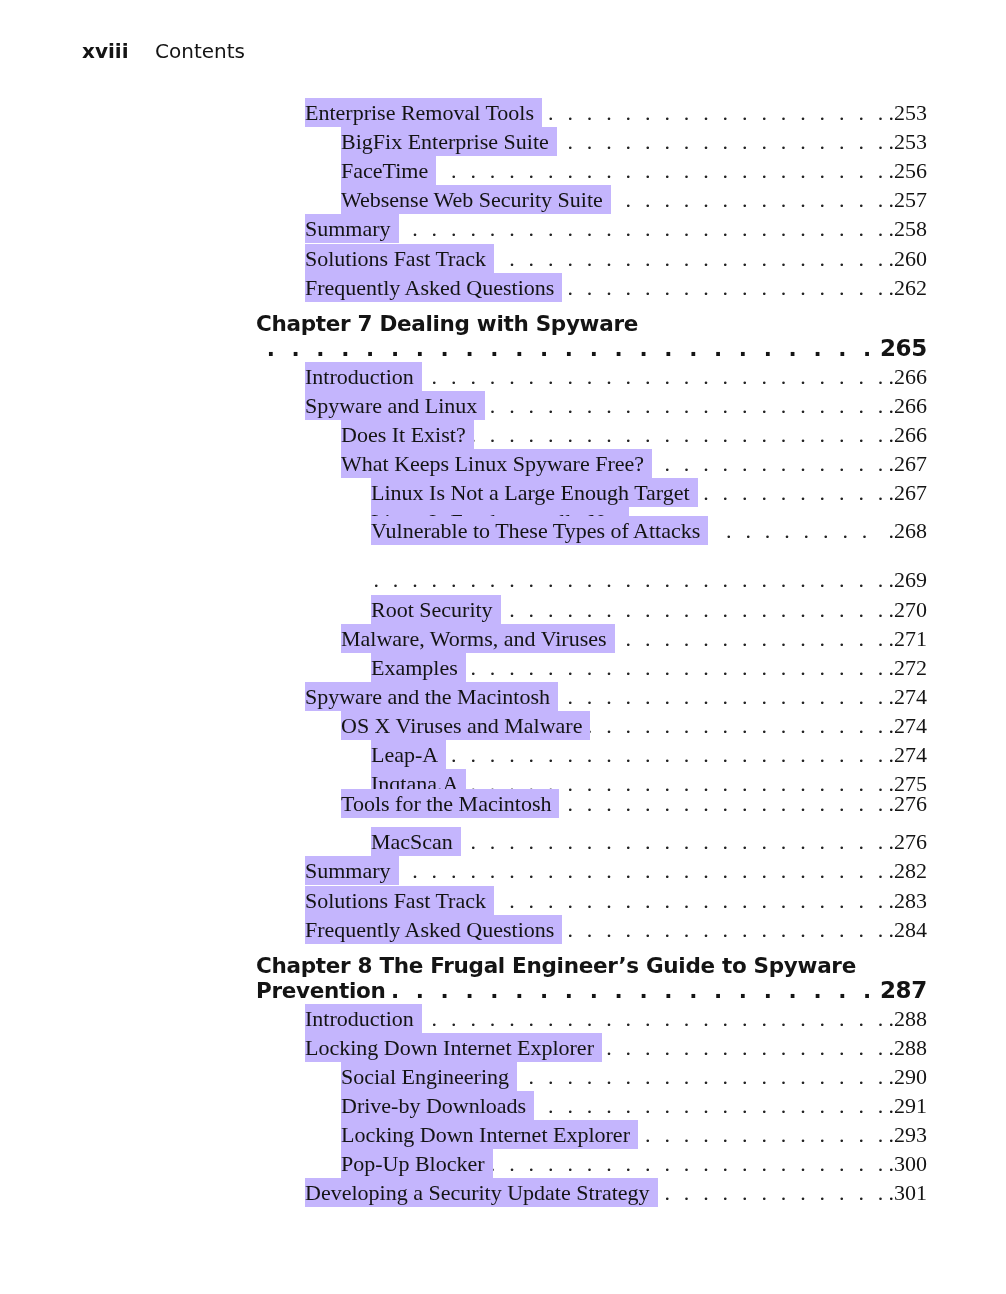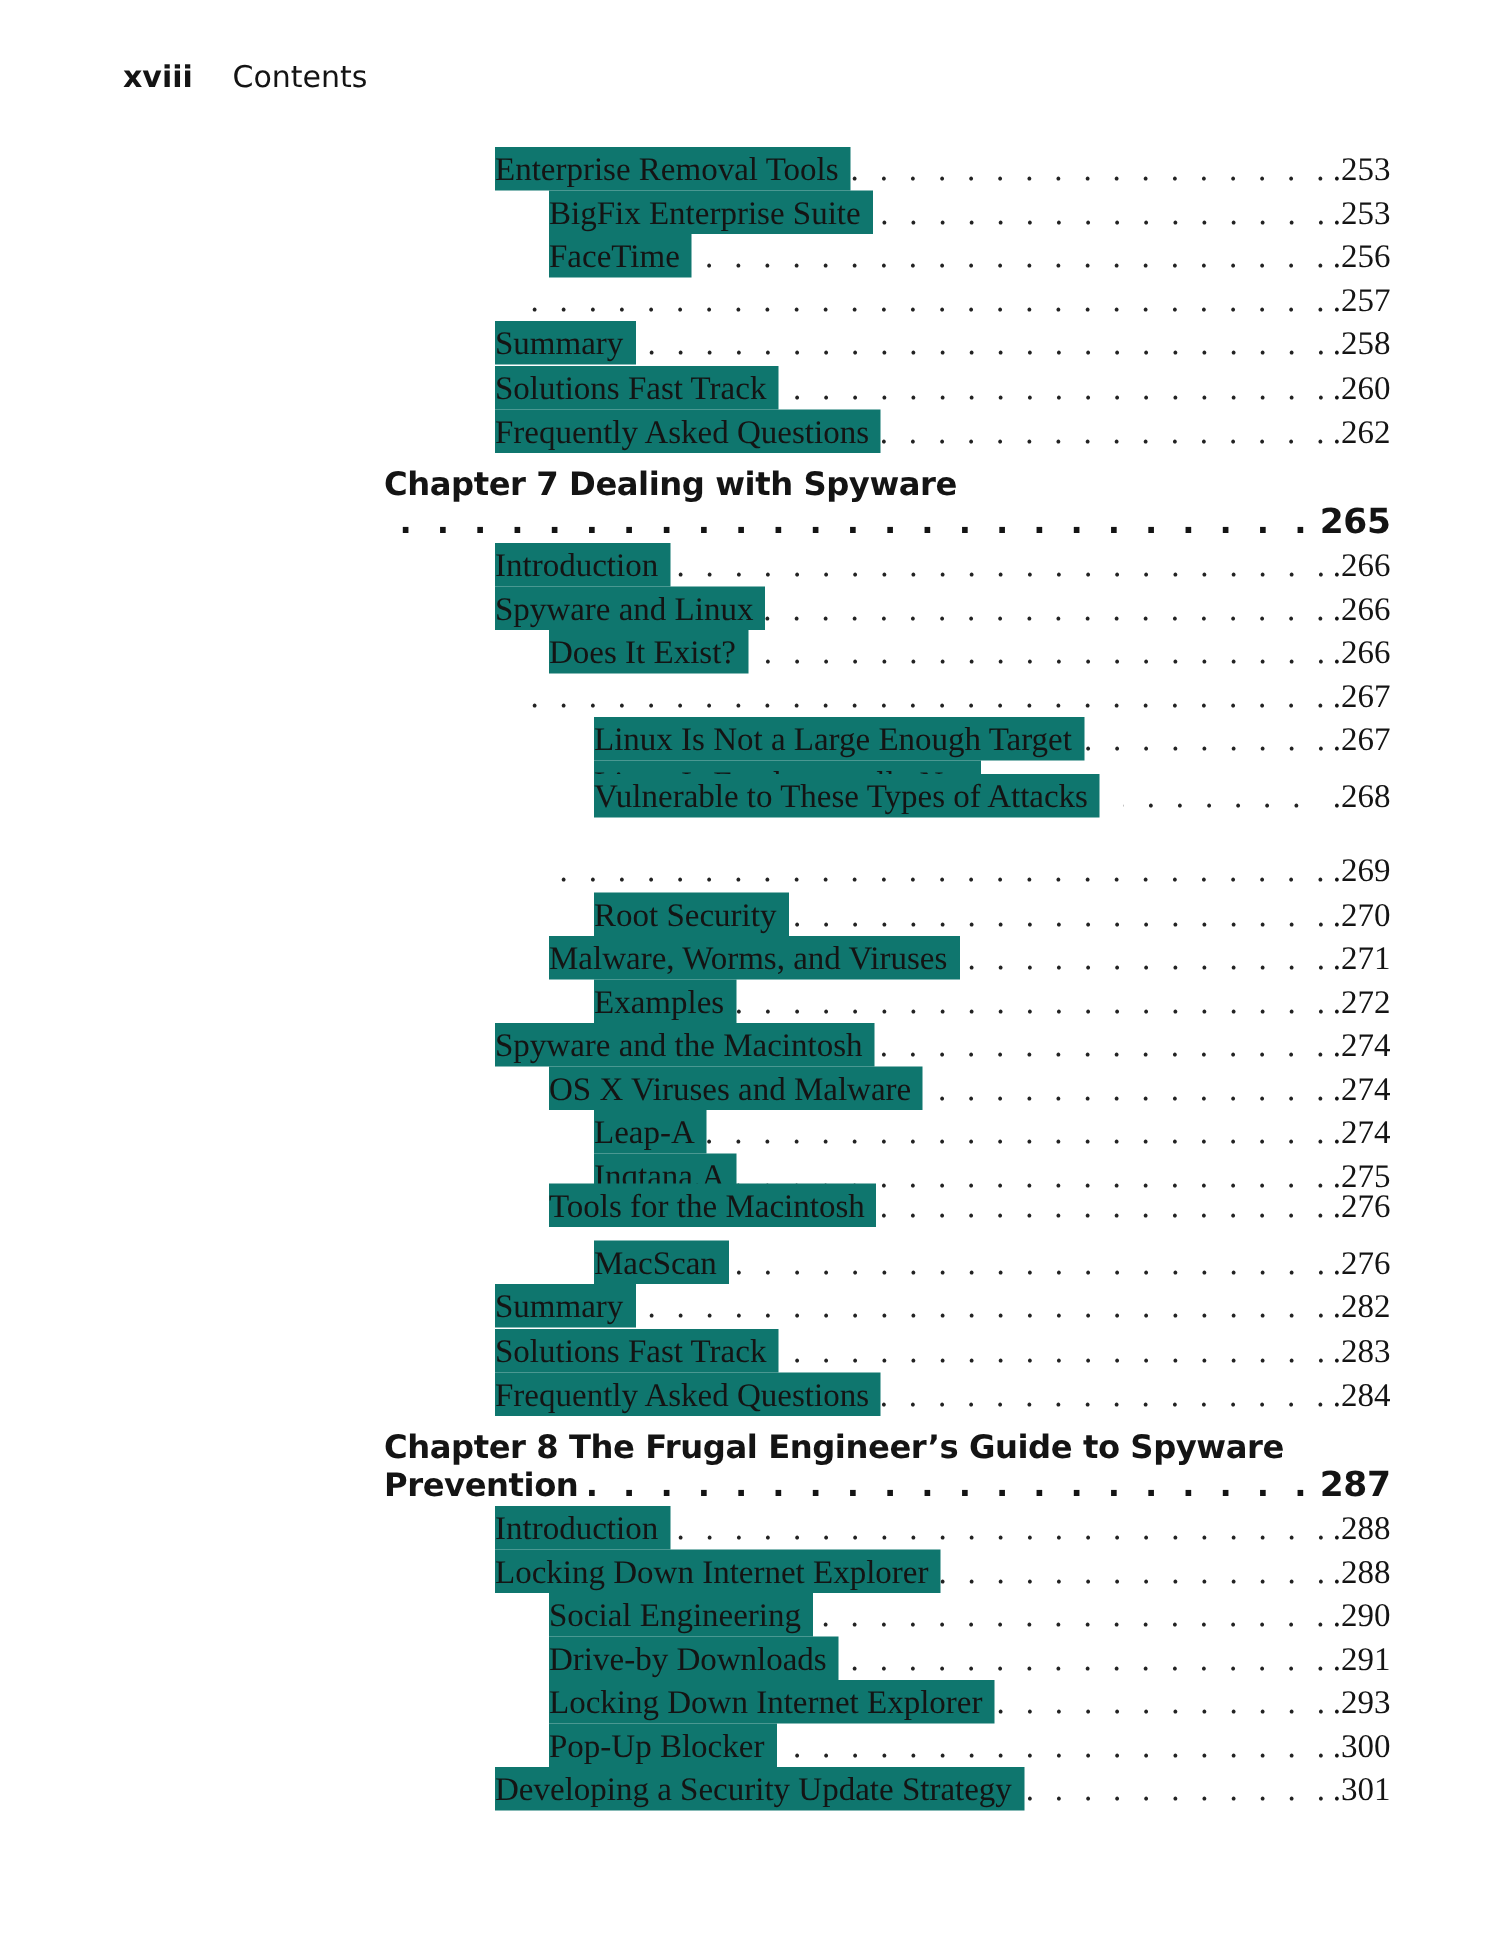--- a/index.html
+++ b/index.html
@@ -40,22 +40,21 @@
       height: 29px;
       font-family: "Liberation Serif", "DejaVu Serif", serif;
       font-size: 22px;
       line-height: 29px;
       white-space: nowrap;
       display: flex;
       align-items: baseline;
     }
     .entry .title {
       padding-right: 8px;
-      background: #0f766e;
-      margin-left: 25px;
+      background: #c4b5fd;
     }
     .entry .leader {
       flex: 1 1 auto;
       overflow: hidden;
       letter-spacing: 4.2px;
       color: #222;
       text-align: right;
       direction: rtl;
     }
     .entry .page {
@@ -115,20 +114,21 @@
       <span class="title">BigFix Enterprise Suite</span>
       <span class="leader">. . . . . . . . . . . . . . . . . . . . . . . . . . . . . . . . . . . . . . . . . . . . . . . . . . . . . . . . . . . . . . .</span>
       <span class="page">.253</span>
     </div>
     <div class="entry lvl2" style="top: 58.2px;">
       <span class="title">FaceTime</span>
       <span class="leader">. . . . . . . . . . . . . . . . . . . . . . . . . . . . . . . . . . . . . . . . . . . . . . . . . . . . . . . . . . . . . . .</span>
       <span class="page">.256</span>
     </div>
     <div class="entry lvl2" style="top: 87.3px;">
+      <span class="title">Websense Web Security Suite</span>
       <span class="leader">. . . . . . . . . . . . . . . . . . . . . . . . . . . . . . . . . . . . . . . . . . . . . . . . . . . . . . . . . . . . . . .</span>
       <span class="page">.257</span>
     </div>
     <div class="entry lvl1" style="top: 116.4px;">
       <span class="title">Summary</span>
       <span class="leader">. . . . . . . . . . . . . . . . . . . . . . . . . . . . . . . . . . . . . . . . . . . . . . . . . . . . . . . . . . . . . . .</span>
       <span class="page">.258</span>
     </div>
     <div class="entry lvl1" style="top: 145.5px;">
       <span class="title">Solutions Fast Track</span>
@@ -156,20 +156,21 @@
       <span class="title">Spyware and Linux</span>
       <span class="leader">. . . . . . . . . . . . . . . . . . . . . . . . . . . . . . . . . . . . . . . . . . . . . . . . . . . . . . . . . . . . . . .</span>
       <span class="page">.266</span>
     </div>
     <div class="entry lvl2" style="top: 321.9px;">
       <span class="title">Does It Exist?</span>
       <span class="leader">. . . . . . . . . . . . . . . . . . . . . . . . . . . . . . . . . . . . . . . . . . . . . . . . . . . . . . . . . . . . . . .</span>
       <span class="page">.266</span>
     </div>
     <div class="entry lvl2" style="top: 351px;">
+      <span class="title">What Keeps Linux Spyware Free?</span>
       <span class="leader">. . . . . . . . . . . . . . . . . . . . . . . . . . . . . . . . . . . . . . . . . . . . . . . . . . . . . . . . . . . . . . .</span>
       <span class="page">.267</span>
     </div>
     <div class="entry lvl3" style="top: 380.1px;">
       <span class="title">Linux Is Not a Large Enough Target</span>
       <span class="leader">. . . . . . . . . . . . . . . . . . . . . . . . . . . . . . . . . . . . . . . . . . . . . . . . . . . . . . . . . . . . . . .</span>
       <span class="page">.267</span>
     </div>
     <div class="entry lvl3" style="top: 409.2px;">
       <span class="title">Linux Is Fundamentally Not</span>

